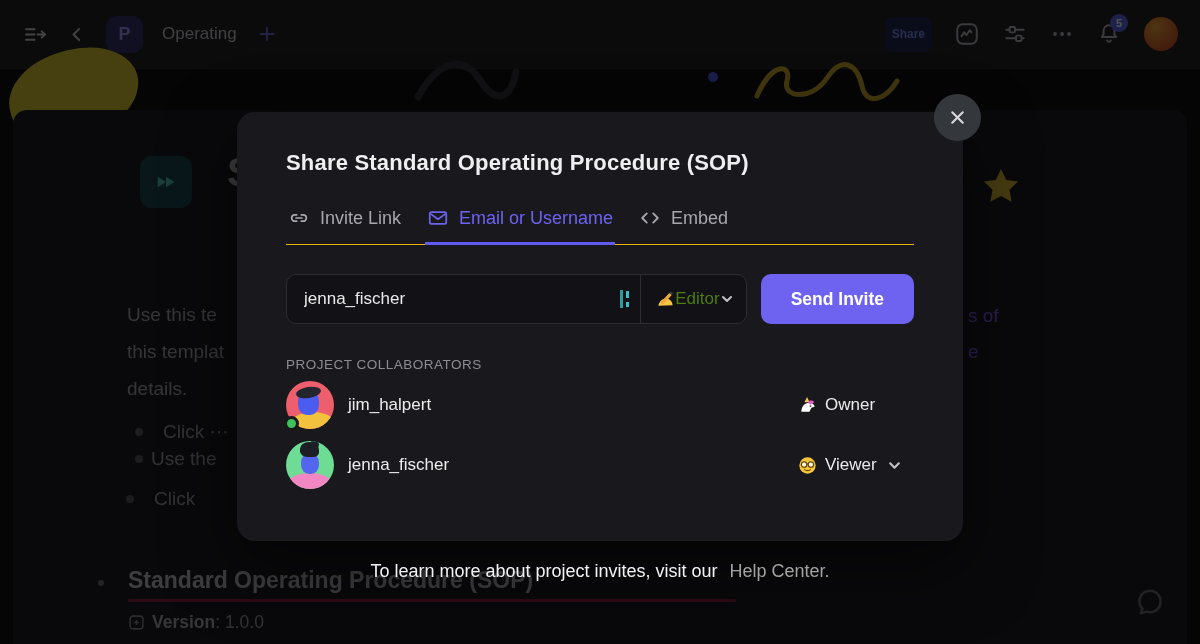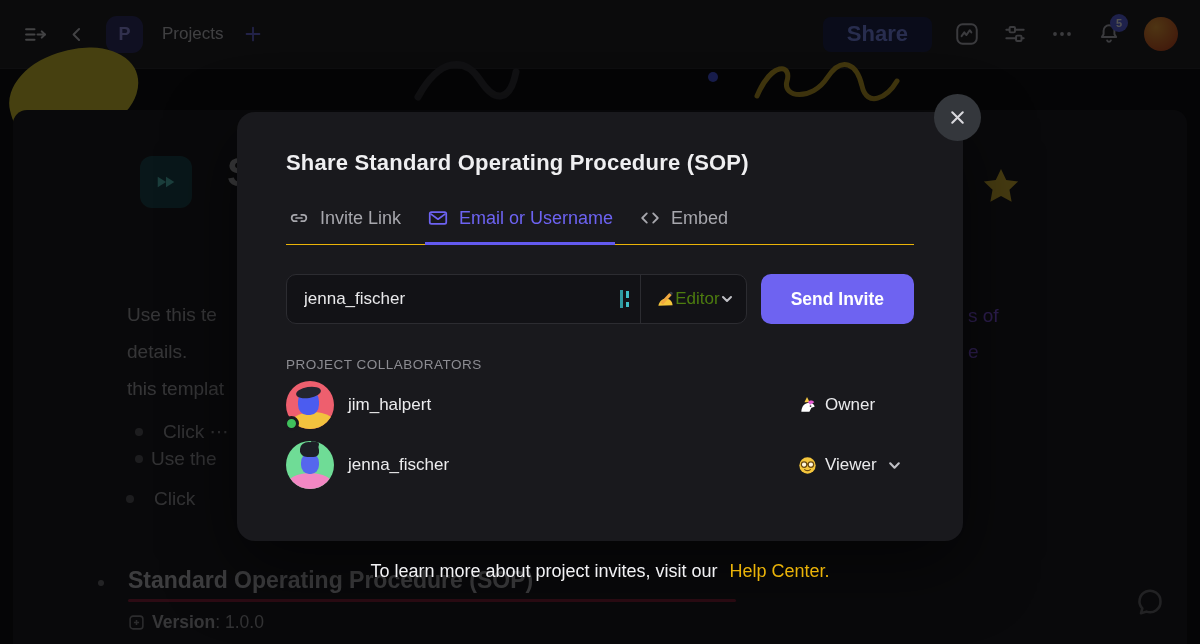--- a/index.html
+++ b/index.html
@@ -11,22 +11,22 @@
   .bg-layer { position:absolute; inset:0; }
   .topbar { position:absolute; left:0; top:0; right:0; height:69px; background:#222228;
             border-bottom:1px solid rgba(255,255,255,.05); display:flex; align-items:center;
             padding:0 22px; }
   .tb-left { display:flex; align-items:center; gap:19px; }
   .tb-right { margin-left:auto; display:flex; align-items:center; gap:22px; }
   .icon-btn { background:none; border:0; padding:0; display:flex; align-items:center; cursor:pointer; }
   .p-tile { width:37px; height:37px; border-radius:11px; background:#34346b; color:#9a97ee;
             font-weight:700; font-size:18px; display:flex; align-items:center; justify-content:center; }
   .proj-label { color:#c6c6cb; font-size:17px; }
-  .share-btn { height:35px; padding:0 24px; border-radius:8px; background:#1f2752; color:#7c8bf2;
-               border:0; font-size:22px; font-weight:700; cursor:pointer; }
+  .share-btn { height:35px; padding:0 7px; border-radius:8px; background:#1f2752; color:#7c8bf2;
+               border:0; font-size:12px; font-weight:700; cursor:pointer; }
   .bell-wrap { position:relative; }
   .badge { position:absolute; top:-7px; right:-6px; min-width:18px; height:18px; border-radius:9px;
            background:#5e66e8; color:#fff; font-size:11px; font-weight:700; display:flex;
            align-items:center; justify-content:center; padding:0 4px; }
   .user-avatar { width:34px; height:34px; border-radius:50%;
                  background:radial-gradient(circle at 35% 30%, #f2a43c, #d05a28 72%, #b34320); }
 
   .blob { position:absolute; left:8px; top:50px; width:132px; height:88px; background:#d8c832;
           border-radius:52% 48% 55% 45%; transform:rotate(-14deg); }
   .deco-squiggle { position:absolute; left:410px; top:52px; }
@@ -94,21 +94,21 @@
   .av-jenna .hair { top:1px; left:14px; width:19px; height:15px; background:#1d1f26; border-radius:60% 70% 40% 50%; }
   .av-jenna .bun { top:-1px; left:24px; width:9px; height:9px; background:#1d1f26; border-radius:50%; }
   .status-dot { position:absolute; bottom:-2px; left:-2px; width:15px; height:15px; border-radius:50%;
                 background:#3fc15c; border:3px solid #19191d; }
   .collab-name { margin-left:14px; font-size:17px; font-weight:500; color:#ececee; }
   .role-col { margin-left:auto; width:116px; display:flex; align-items:center; gap:8px; font-size:17px; color:#eaeaec; }
   .role-chev { margin-left:2px; display:flex; cursor:pointer; }
 
   .footer-note { position:absolute; left:0; right:0; top:561px; text-align:center; font-size:18px;
                  color:#f2f2f4; z-index:12; }
-  .footer-note a { color:#eab308; text-decoration:none; margin-left:12px; cursor:pointer; }
+  .footer-note a { color:#a3a3a3; text-decoration:none; margin-left:12px; cursor:pointer; }
 </style>
 </head>
 <body>
 
 <div class="screen">
 
   <div class="bg-layer">
 
     <div class="topbar">
       <div class="tb-left">
@@ -122,21 +122,21 @@
           </svg>
         </button>
         <button class="icon-btn">
           <svg width="19" height="19" viewBox="0 0 24 24" fill="none" stroke="#cfcfd4" stroke-width="2.4" stroke-linecap="round" stroke-linejoin="round">
             <path d="M14 5l-7 7 7 7"></path>
           </svg>
         </button>
         <div class="p-tile">
           <span>P</span>
         </div>
-        <span class="proj-label">Projects</span>
+        <span class="proj-label">Operating</span>
         <button class="icon-btn">
           <svg width="22" height="22" viewBox="0 0 24 24" fill="none" stroke="#6a6ae0" stroke-width="2" stroke-linecap="round">
             <path d="M12 5v14M5 12h14"></path>
           </svg>
         </button>
       </div>
       <div class="tb-right">
         <button class="share-btn">Share</button>
         <button class="icon-btn">
           <svg width="26" height="26" viewBox="0 0 24 24" fill="none" stroke="#b9b9c0" stroke-width="1.8" stroke-linecap="round" stroke-linejoin="round">
@@ -189,22 +189,22 @@
       </svg>
     </div>
     <div class="doc-s">S</div>
 
     <svg class="bg-star" width="36" height="36" viewBox="0 0 20 20">
       <polygon points="10,0.5 12.9,6.6 19.5,7.5 14.7,12.1 15.9,18.7 10,15.5 4.1,18.7 5.3,12.1 0.5,7.5 7.1,6.6" fill="#d9b637"></polygon>
     </svg>
 
     <div class="bg-par">
       <div>Use this te</div>
+      <div>this templat</div>
       <div>details.</div>
-      <div>this templat</div>
     </div>
     <div class="bg-side">
       <div>s of</div>
       <div>e</div>
     </div>
 
     <div class="bg-bullet" style="left:135px; top:420px;">
       <span class="dot"></span>
       <span>Click ⋯</span>
     </div>

